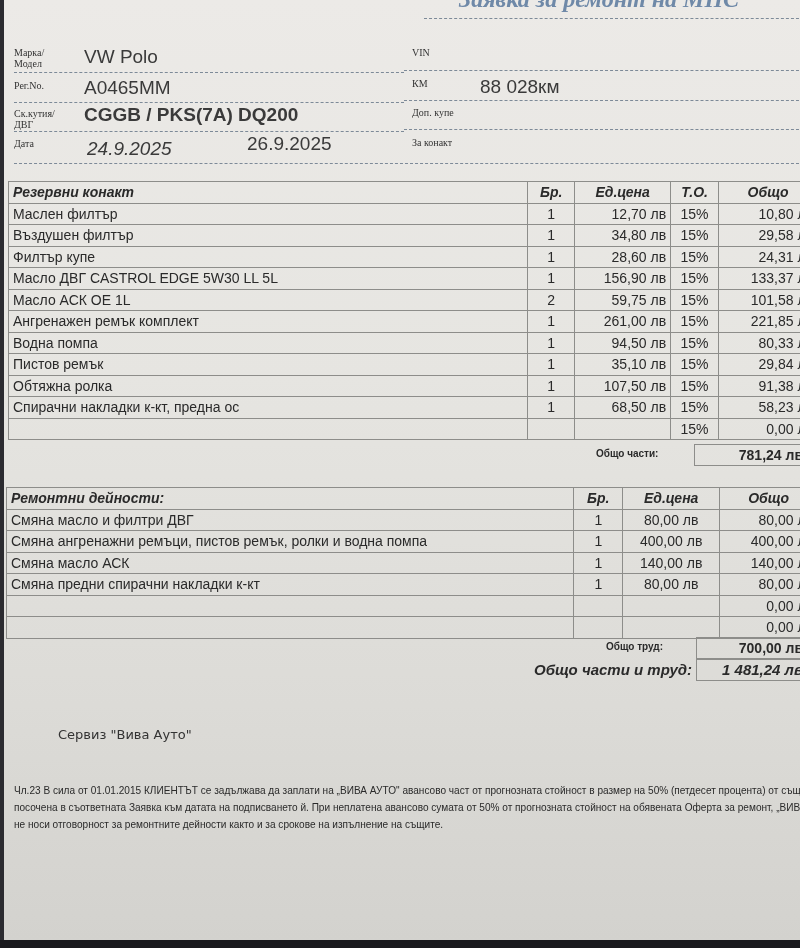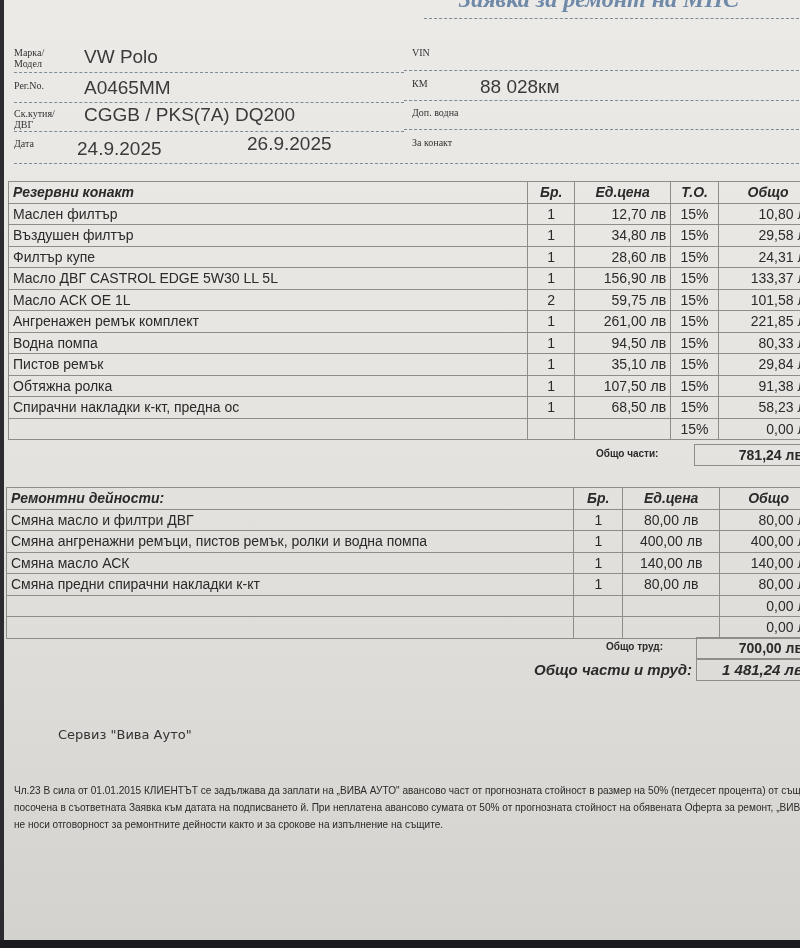--- a/index.html
+++ b/index.html
@@ -49,36 +49,36 @@
 
   <div class="lbl" style="left:10px; top:47px; width:50px;">Марка/ Модел</div>
   <div class="val" style="left:80px; top:46px;">VW Polo</div>
   <div class="dash" style="left:10px; top:72px; width:390px;"></div>
 
   <div class="lbl" style="left:10px; top:80px;">Рег.No.</div>
   <div class="val" style="left:80px; top:77px;">A0465MM</div>
   <div class="dash" style="left:10px; top:102px; width:390px;"></div>
 
   <div class="lbl" style="left:10px; top:108px; width:54px;">Ск.кутия/ ДВГ</div>
-  <div class="val" style="left:80px; top:104px;">CGGB / PKS(7A) DQ200</div>
+  <div class="val" style="left:80px; top:104px;font-weight:bold;">CGGB / PKS(7A) DQ200</div>
   <div class="dash" style="left:10px; top:131px; width:390px;"></div>
 
   <div class="lbl" style="left:10px; top:138px;">Дата</div>
-  <div class="val" style="left:73px; top:138px;">24.9.2025</div>
+  <div class="val" style="left:83px; top:138px;font-style:italic;">24.9.2025</div>
   <div class="val" style="left:243px; top:133px;">26.9.2025</div>
   <div class="dash" style="left:10px; top:163px; width:790px;"></div>
 
   <div class="lbl" style="left:408px; top:47px;">VIN</div>
   <div class="dash" style="left:400px; top:70px; width:400px;"></div>
 
   <div class="lbl" style="left:408px; top:78px;">КМ</div>
   <div class="val" style="left:476px; top:76px;">88 028км</div>
   <div class="dash" style="left:400px; top:100px; width:400px;"></div>
 
-  <div class="lbl" style="left:408px; top:107px;">Доп. водна</div>
+  <div class="lbl" style="left:408px; top:107px;">Доп. купе</div>
   <div class="dash" style="left:400px; top:129px; width:400px;"></div>
 
   <div class="lbl" style="left:408px; top:137px;">За конакт</div>
 
   <table class="grid" style="left:4px; top:181px; width:810px;">
     <colgroup>
         <col style="width:520px">
         <col style="width:47px">
         <col style="width:96px">
         <col style="width:48px">

